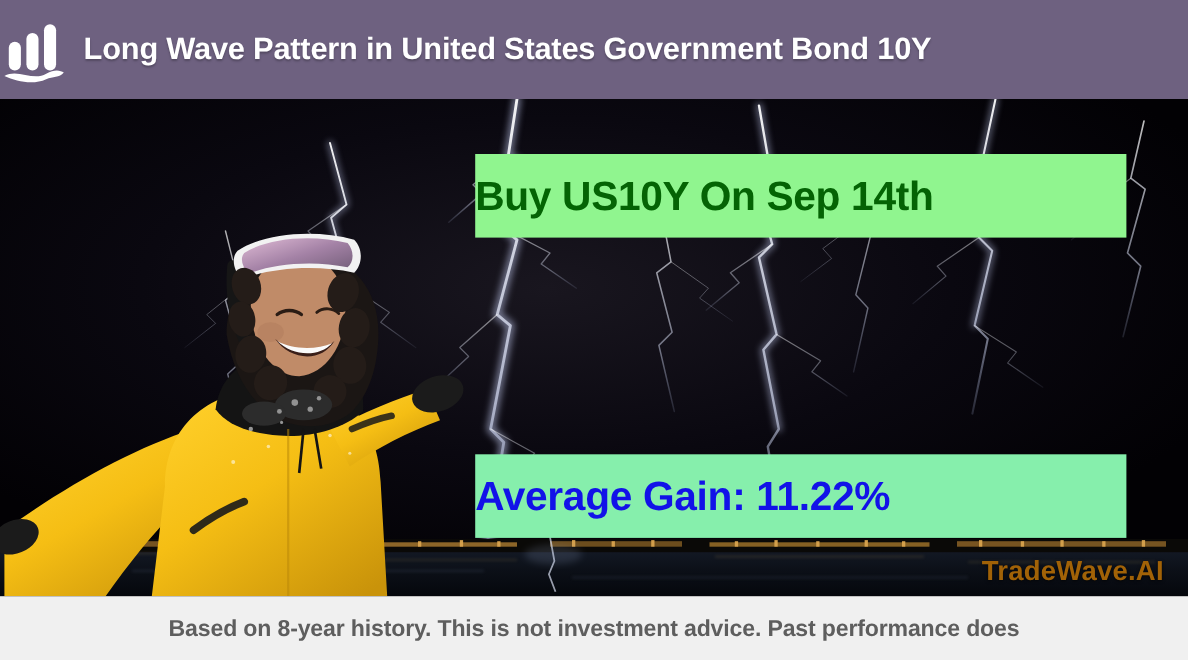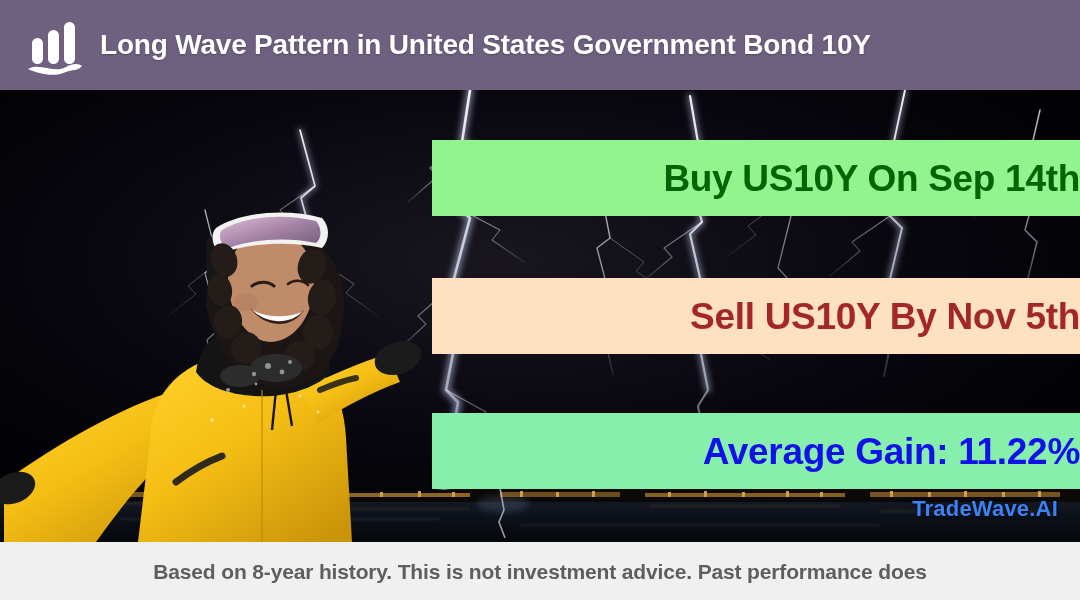--- a/index.html
+++ b/index.html
@@ -17,21 +17,20 @@
     width:1080px; height:600px;
     overflow:hidden;
   }
 
   
   #header {
     position:absolute; left:0; top:0;
     width:1080px; height:90px;
     background:#6E6180;
     display:flex; align-items:center;
-    padding-left:24px;
     z-index:40;
   }
 
   #brand-logo {
     width:62px; height:62px;
     flex:0 0 62px;
     position:relative;
     margin-right:14px;
   }
   #brand-logo svg { display:block; width:62px; height:62px; }
@@ -53,24 +52,24 @@
     background:#030204;
   }
 
   #bg-photo { position:absolute; inset:0; }
   #bg-photo svg { display:block; width:1080px; height:452px; }
 
   
   .callout {
     position:absolute;
     left:432px;
-    width:648px;
+    width:592px;
     display:flex;
     align-items:center;
-    justify-content:flex-end;
+    justify-content:flex-start;
     z-index:25;
   }
   .callout-text {
     font-size:37px;
     font-weight:bold;
     letter-spacing:-0.3px;
     white-space:nowrap;
     line-height:1;
   }
 
@@ -79,23 +78,23 @@
 
   #callout-sell { top:188px; height:76px; background:#FEE0C2; }
   #callout-sell .callout-text { color:#A32727; }
 
   #callout-gain { top:323px; height:76px; background:#86efac; }
   #callout-gain .callout-text { color:#1212E8; }
 
   
   #watermark {
     position:absolute;
-    right:22px; bottom:20px;
-    color:#3b82f6;
-    font-size:22px;
+    right:22px; bottom:8px;
+    color:#a16207;
+    font-size:25px;
     font-weight:bold;
     letter-spacing:0.2px;
     z-index:30;
     text-shadow:0 1px 3px rgba(0,0,0,.7);
   }
 
   
   #footer {
     position:absolute; left:0; top:542px;
     width:1080px; height:58px;
@@ -338,23 +337,20 @@
               <circle cx="318" cy="322" r="1.4"></circle>
           </g>
         </g>
       </svg>
     </div>
 
     <div class="callout" id="callout-buy">
       <span class="callout-text">Buy US10Y On Sep 14th</span>
     </div>
 
-    <div class="callout" id="callout-sell">
-      <span class="callout-text">Sell US10Y By Nov 5th</span>
-    </div>
 
     <div class="callout" id="callout-gain">
       <span class="callout-text">Average Gain: 11.22%</span>
     </div>
 
     <div id="watermark">TradeWave.AI</div>
   </div>
 
   <div id="footer">
     <div class="footer-line">Based on 8-year history. This is not investment advice. Past performance does</div>

